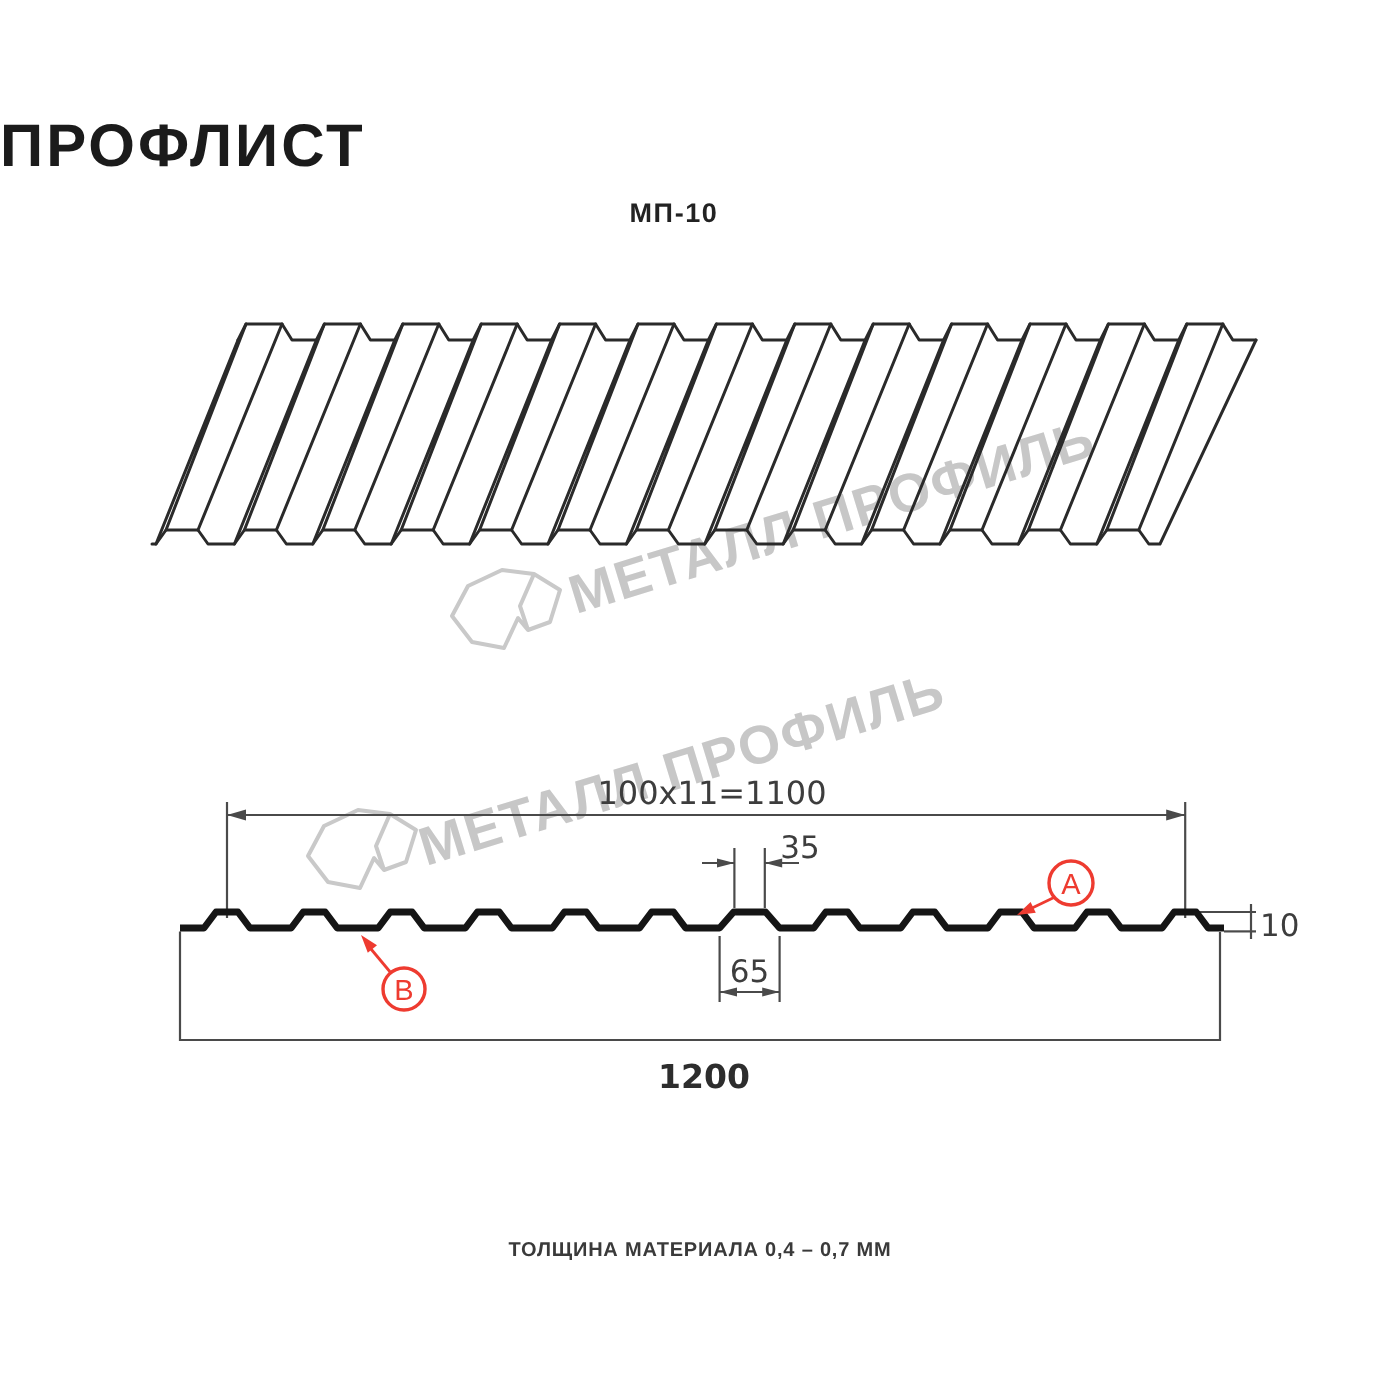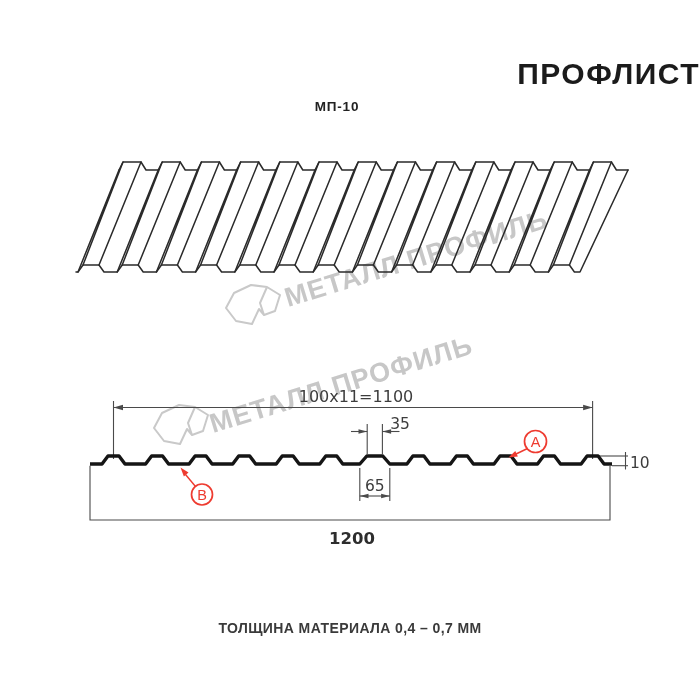--- a/index.html
+++ b/index.html
@@ -1,23 +1,23 @@
 <!DOCTYPE html>
 <html><head>
 <meta charset="utf-8">
 <style>
   html,body{margin:0;padding:0;background:#ffffff;}
   .page{position:relative;width:700px;height:700px;background:#ffffff;overflow:hidden;
         font-family:"Liberation Sans","DejaVu Sans",sans-serif;}
-  .title{position:absolute;left:0;top:57px;width:700px;text-align:right;
+  .title{position:absolute;left:0;top:57px;width:700px;text-align:left;
          font-size:30px;font-weight:bold;letter-spacing:1.5px;color:#1b1b1b;}
   .subtitle{position:absolute;left:0;top:99px;width:674px;text-align:center;
          font-size:13.5px;font-weight:bold;letter-spacing:.8px;color:#222;}
   .footer{position:absolute;left:0;top:620px;width:700px;text-align:center;
-         font-size:14px;font-weight:bold;letter-spacing:.4px;color:#3a3a3a;}
+         font-size:10px;font-weight:bold;letter-spacing:.4px;color:#3a3a3a;}
   svg.draw{position:absolute;left:0;top:0;}
   .wm-text{font-family:"Liberation Sans","DejaVu Sans",sans-serif;font-weight:bold;
            font-size:27px;letter-spacing:1px;fill:#c7c7c7;}
   .dim-text{font-family:"DejaVu Sans","Liberation Sans",sans-serif;font-size:15.5px;fill:#3d3d3d;}
   .dim-text-big{font-family:"DejaVu Sans","Liberation Sans",sans-serif;font-size:16px;fill:#3d3d3d;}
   .dim-total{font-family:"DejaVu Sans","Liberation Sans",sans-serif;font-size:16.5px;font-weight:bold;fill:#2d2d2d;}
   .marker-letter{font-family:"Liberation Sans","DejaVu Sans",sans-serif;font-size:14.5px;fill:#ee3b30;}
 </style>
 </head>
 <body>

